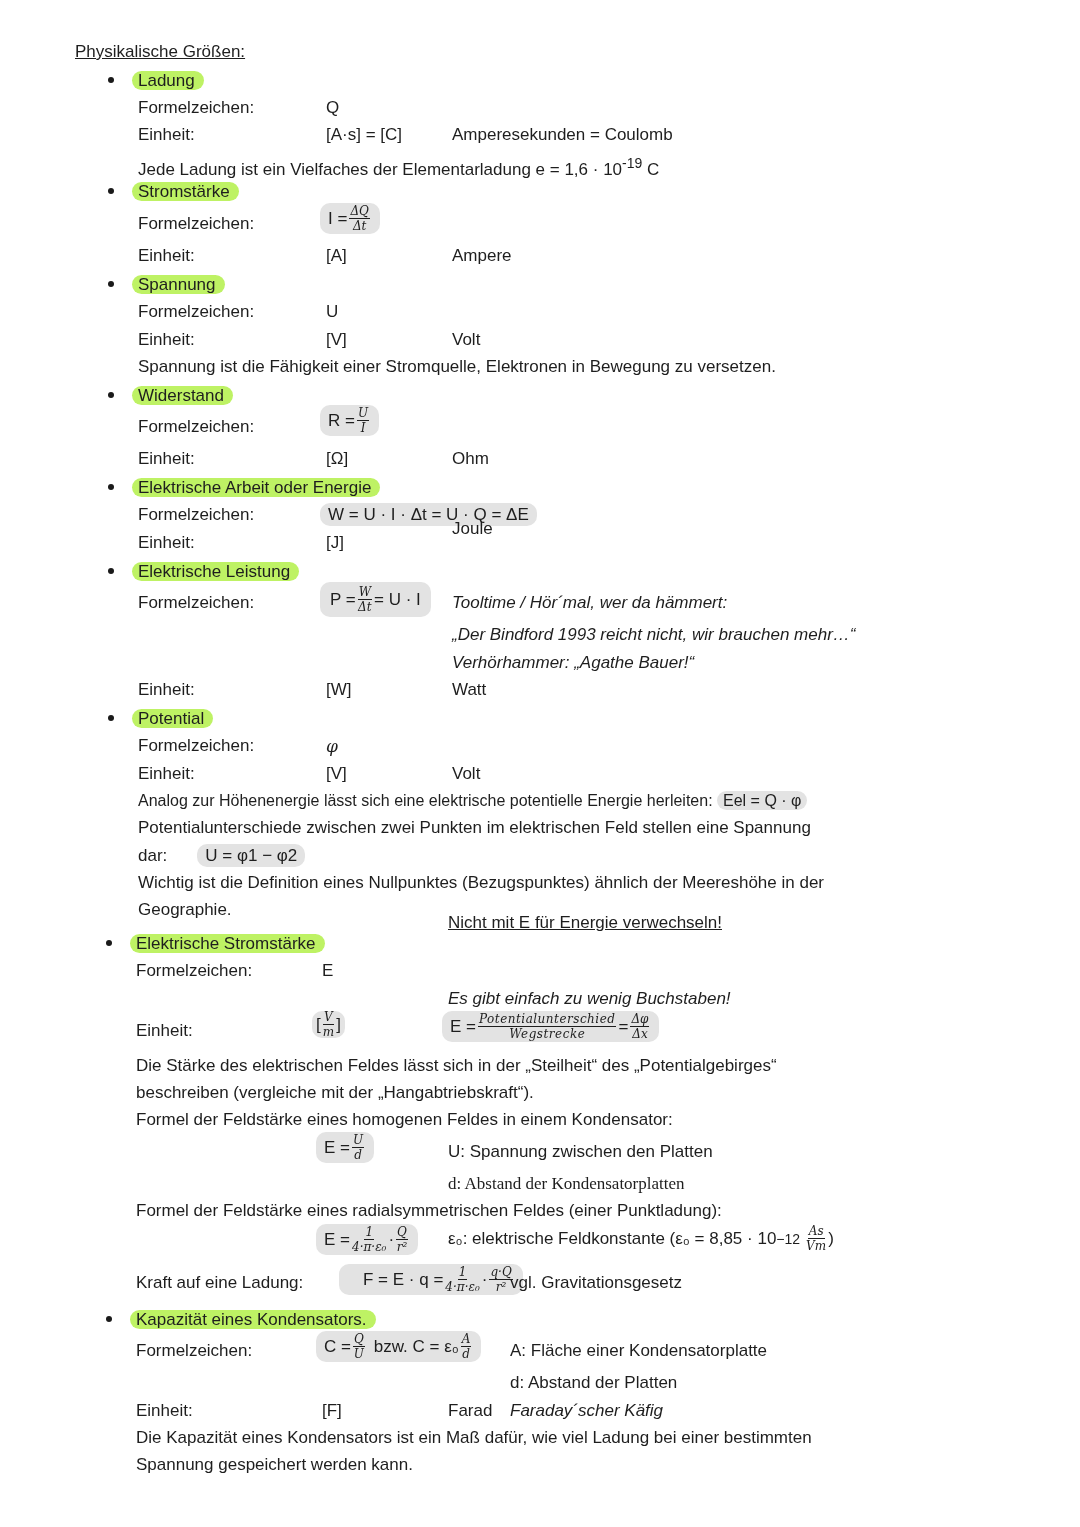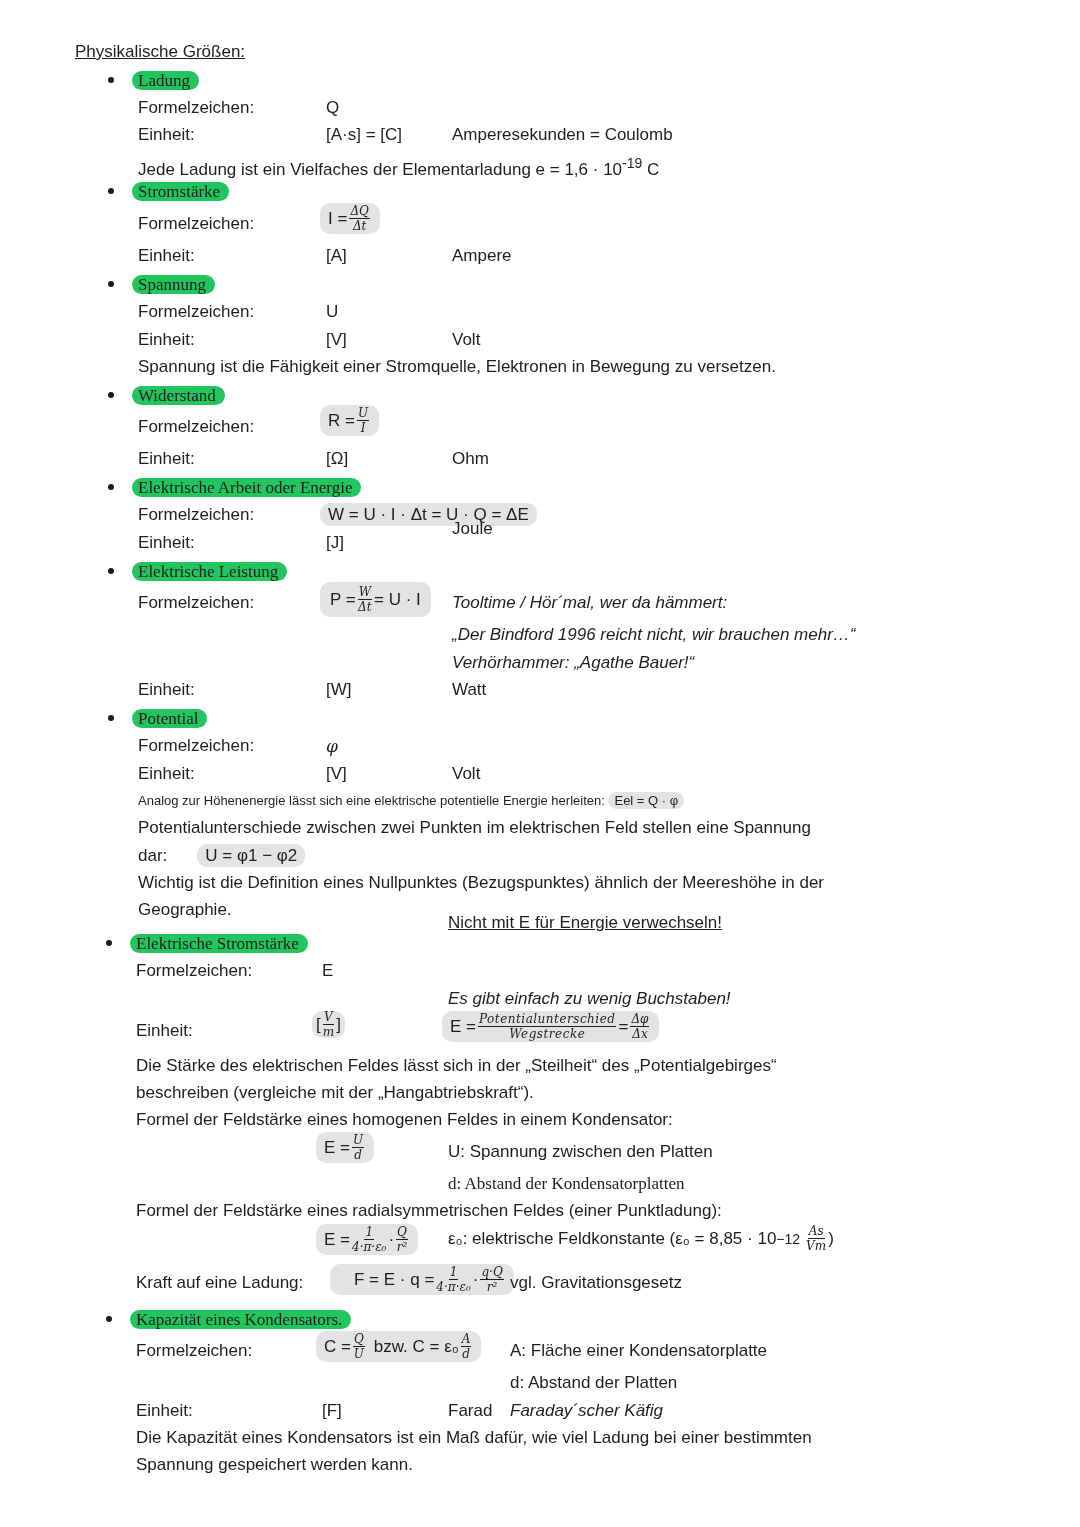--- a/index.html
+++ b/index.html
@@ -3,21 +3,21 @@
 <meta charset="utf-8">
 <style>
   html, body { margin: 0; padding: 0; background: #ffffff; }
   body {
     width: 1080px; height: 1527px; position: relative; overflow: hidden;
     font-family: "Liberation Sans", sans-serif; color: #1e1e1e; font-size: 17px;
   }
   .abs { position: absolute; white-space: nowrap; line-height: 22px; }
   .title { left: 75px; top: 41px; text-decoration: underline; }
   .bullet { position: absolute; width: 6px; height: 6px; border-radius: 50%; background: #1a1a1a; }
-  .hl-blue { background: #22c55e; border-radius: 11px; padding: 0 9px 0 6px; margin-left: -6px; font-family: Liberation Serif, serif; }
+  .hl-blue { background: #bef264; border-radius: 11px; padding: 0 9px 0 6px; margin-left: -6px; }
   .hl-gray { background: #e3e3e3; border-radius: 10px; padding: 2px 8px; margin-left: -6px; }
   .it { font-style: italic; }
   .serif-i { font-family: "DejaVu Serif", serif; font-style: italic; }
   .frac { display: inline-flex; flex-direction: column; align-items: center; vertical-align: middle; line-height: 1; margin: 0 2px; }
   .frac .num { font-size: 12px; font-family: "DejaVu Serif", serif; font-style: italic; padding: 0 1px 1px; border-bottom: 1px solid #1e1e1e; }
   .frac .den { font-size: 12px; font-family: "DejaVu Serif", serif; font-style: italic; padding-top: 1px; }
   .frac.big .num, .frac.big .den { font-size: 12px; letter-spacing: 0.5px; }
   .fbox { display: inline-flex; align-items: center; }
   sup { font-size: 14px; vertical-align: 7px; }
 </style>
@@ -91,34 +91,34 @@
   <span class="hl-gray fbox" style="padding:4px 10px;">
     <span>P =</span>
     <span class="frac">
         <span class="num">W</span>
         <span class="den">Δt</span>
       </span>
     <span>= U · I</span>
   </span>
 </div>
 <div class="abs it" style="left:452px; top:592px;">Tooltime / Hör´mal, wer da hämmert:</div>
-<div class="abs it" style="left:452px; top:624px;">„Der Bindford 1996 reicht nicht, wir brauchen mehr…“</div>
+<div class="abs it" style="left:452px; top:624px;">„Der Bindford 1993 reicht nicht, wir brauchen mehr…“</div>
 <div class="abs it" style="left:452px; top:652px;">Verhörhammer: „Agathe Bauer!“</div>
 <div class="abs" style="left:138px; top:679px;">Einheit:</div>
 <div class="abs" style="left:326px; top:679px;">[W]</div>
 <div class="abs" style="left:452px; top:679px;">Watt</div>
 
 <div class="bullet" style="left:108px; top:715px;"></div>
 <div class="abs" style="left:138px; top:708px;"><span class="hl-blue">Potential</span></div>
 <div class="abs" style="left:138px; top:735px;">Formelzeichen:</div>
 <div class="abs serif-i" style="left:326px; top:735px;">φ</div>
 <div class="abs" style="left:138px; top:763px;">Einheit:</div>
 <div class="abs" style="left:326px; top:763px;">[V]</div>
 <div class="abs" style="left:452px; top:763px;">Volt</div>
-<div class="abs" style="left:138px; top:790px; font-size:13px;"><span>Analog zur Höhenenergie lässt sich eine elektrische potentielle Energie herleiten:</span> <span class="hl-gray" style="margin-left:0; padding:1px 6px;">Eel = Q · φ</span></div>
+<div class="abs" style="left:138px; top:790px; font-size:16px;"><span>Analog zur Höhenenergie lässt sich eine elektrische potentielle Energie herleiten:</span> <span class="hl-gray" style="margin-left:0; padding:1px 6px;">Eel = Q · φ</span></div>
 <div class="abs" style="left:138px; top:817px;">Potentialunterschiede zwischen zwei Punkten im elektrischen Feld stellen eine Spannung</div>
 <div class="abs" style="left:138px; top:845px;"><span>dar:</span><span style="display:inline-block; width:30px;"></span><span class="hl-gray" style="margin-left:0;">U = φ1 − φ2</span></div>
 <div class="abs" style="left:138px; top:872px;">Wichtig ist die Definition eines Nullpunktes (Bezugspunktes) ähnlich der Meereshöhe in der</div>
 <div class="abs" style="left:138px; top:899px;">Geographie.</div>
 
 <div class="bullet" style="left:106px; top:940px;"></div>
 <div class="abs" style="left:136px; top:933px;"><span class="hl-blue">Elektrische Stromstärke</span></div>
 <div class="abs" style="left:136px; top:960px;">Formelzeichen:</div>
 <div class="abs" style="left:322px; top:960px;">E</div>
 <div class="abs" style="left:448px; top:912px;text-decoration:underline;">Nicht mit E für Energie verwechseln!</div>
@@ -174,21 +174,21 @@
   </span>
 </div>
 <div class="abs" style="left:448px; top:1225px; line-height:normal;">
   <span class="fbox"><span>ε₀: elektrische Feldkonstante (ε₀ = 8,85 · 10</span><sup style="margin-right:4px;">−12</sup><span class="frac">
         <span class="num">As</span>
         <span class="den">Vm</span>
       </span>)</span>
 </div>
 <div class="abs" style="left:136px; top:1272px;">Kraft auf eine Ladung:</div>
 <div class="abs" style="left:322px; top:1264px; line-height:normal;">
-  <span class="hl-gray fbox" style="margin-left:8px;padding-left:24px;">
+  <span class="hl-gray fbox" style="margin-left:17px;padding-left:24px;">
     <span>F = E · q =</span>
     <span class="frac">
         <span class="num">1</span>
         <span class="den">4·π·ε₀</span>
       </span>
     <span>·</span>
     <span class="frac">
         <span class="num">q·Q</span>
         <span class="den">r²</span>
       </span>

